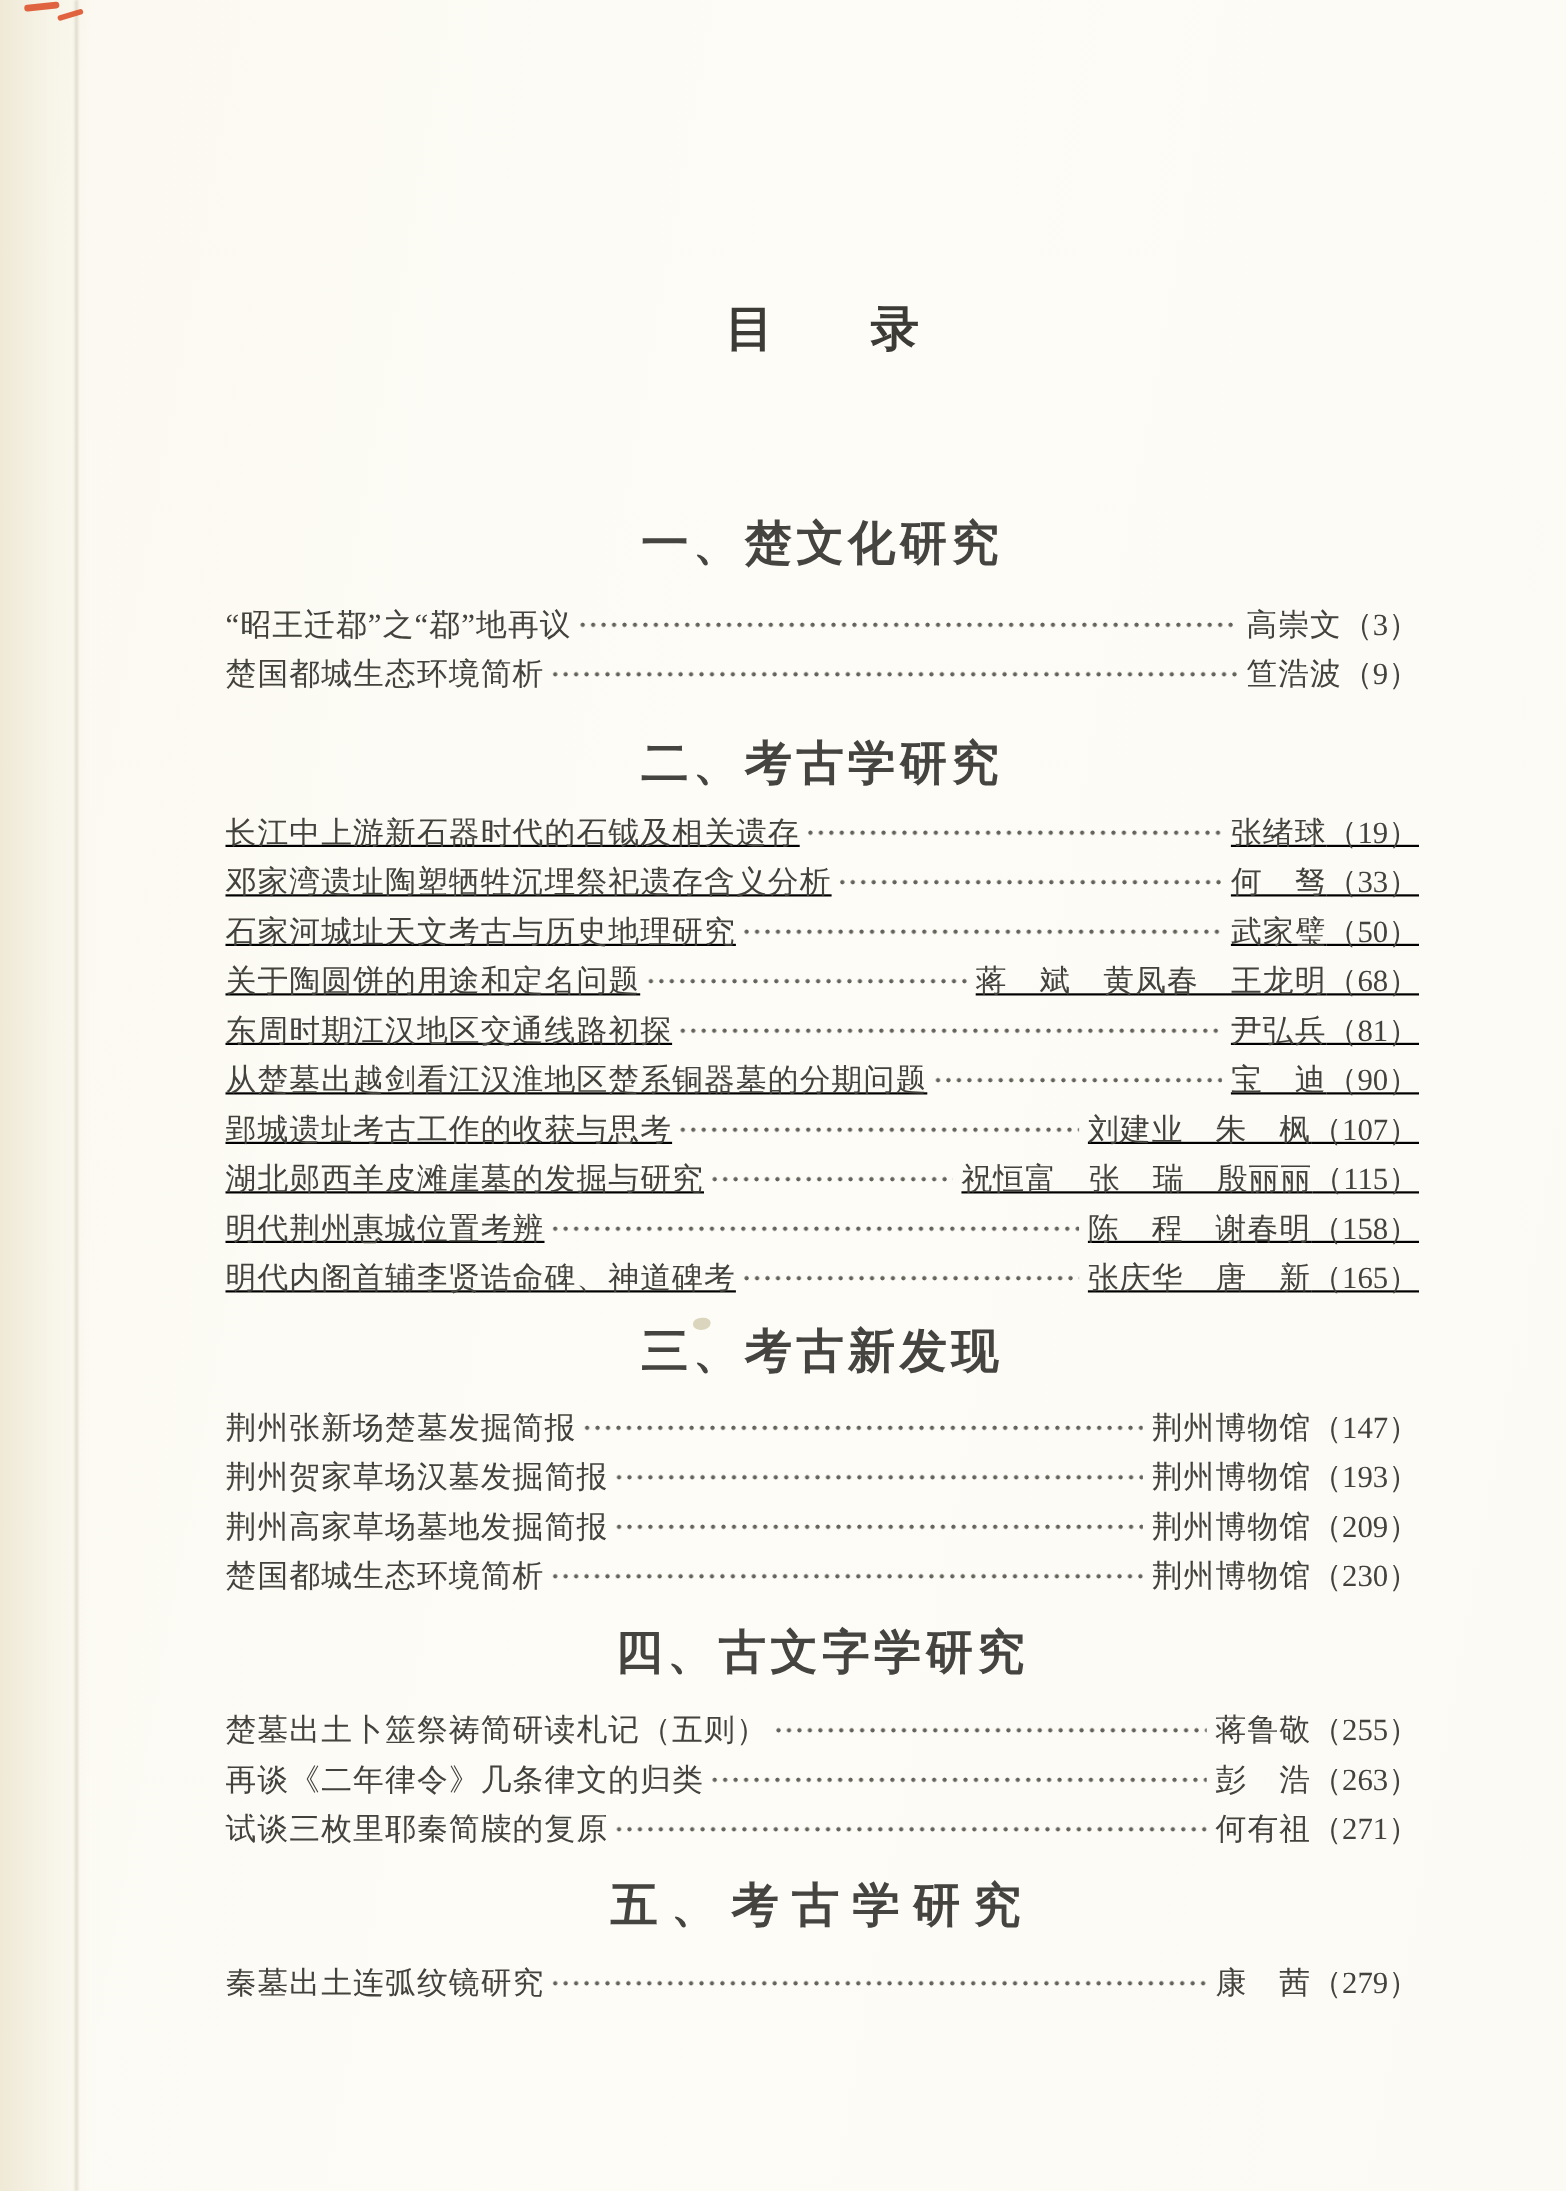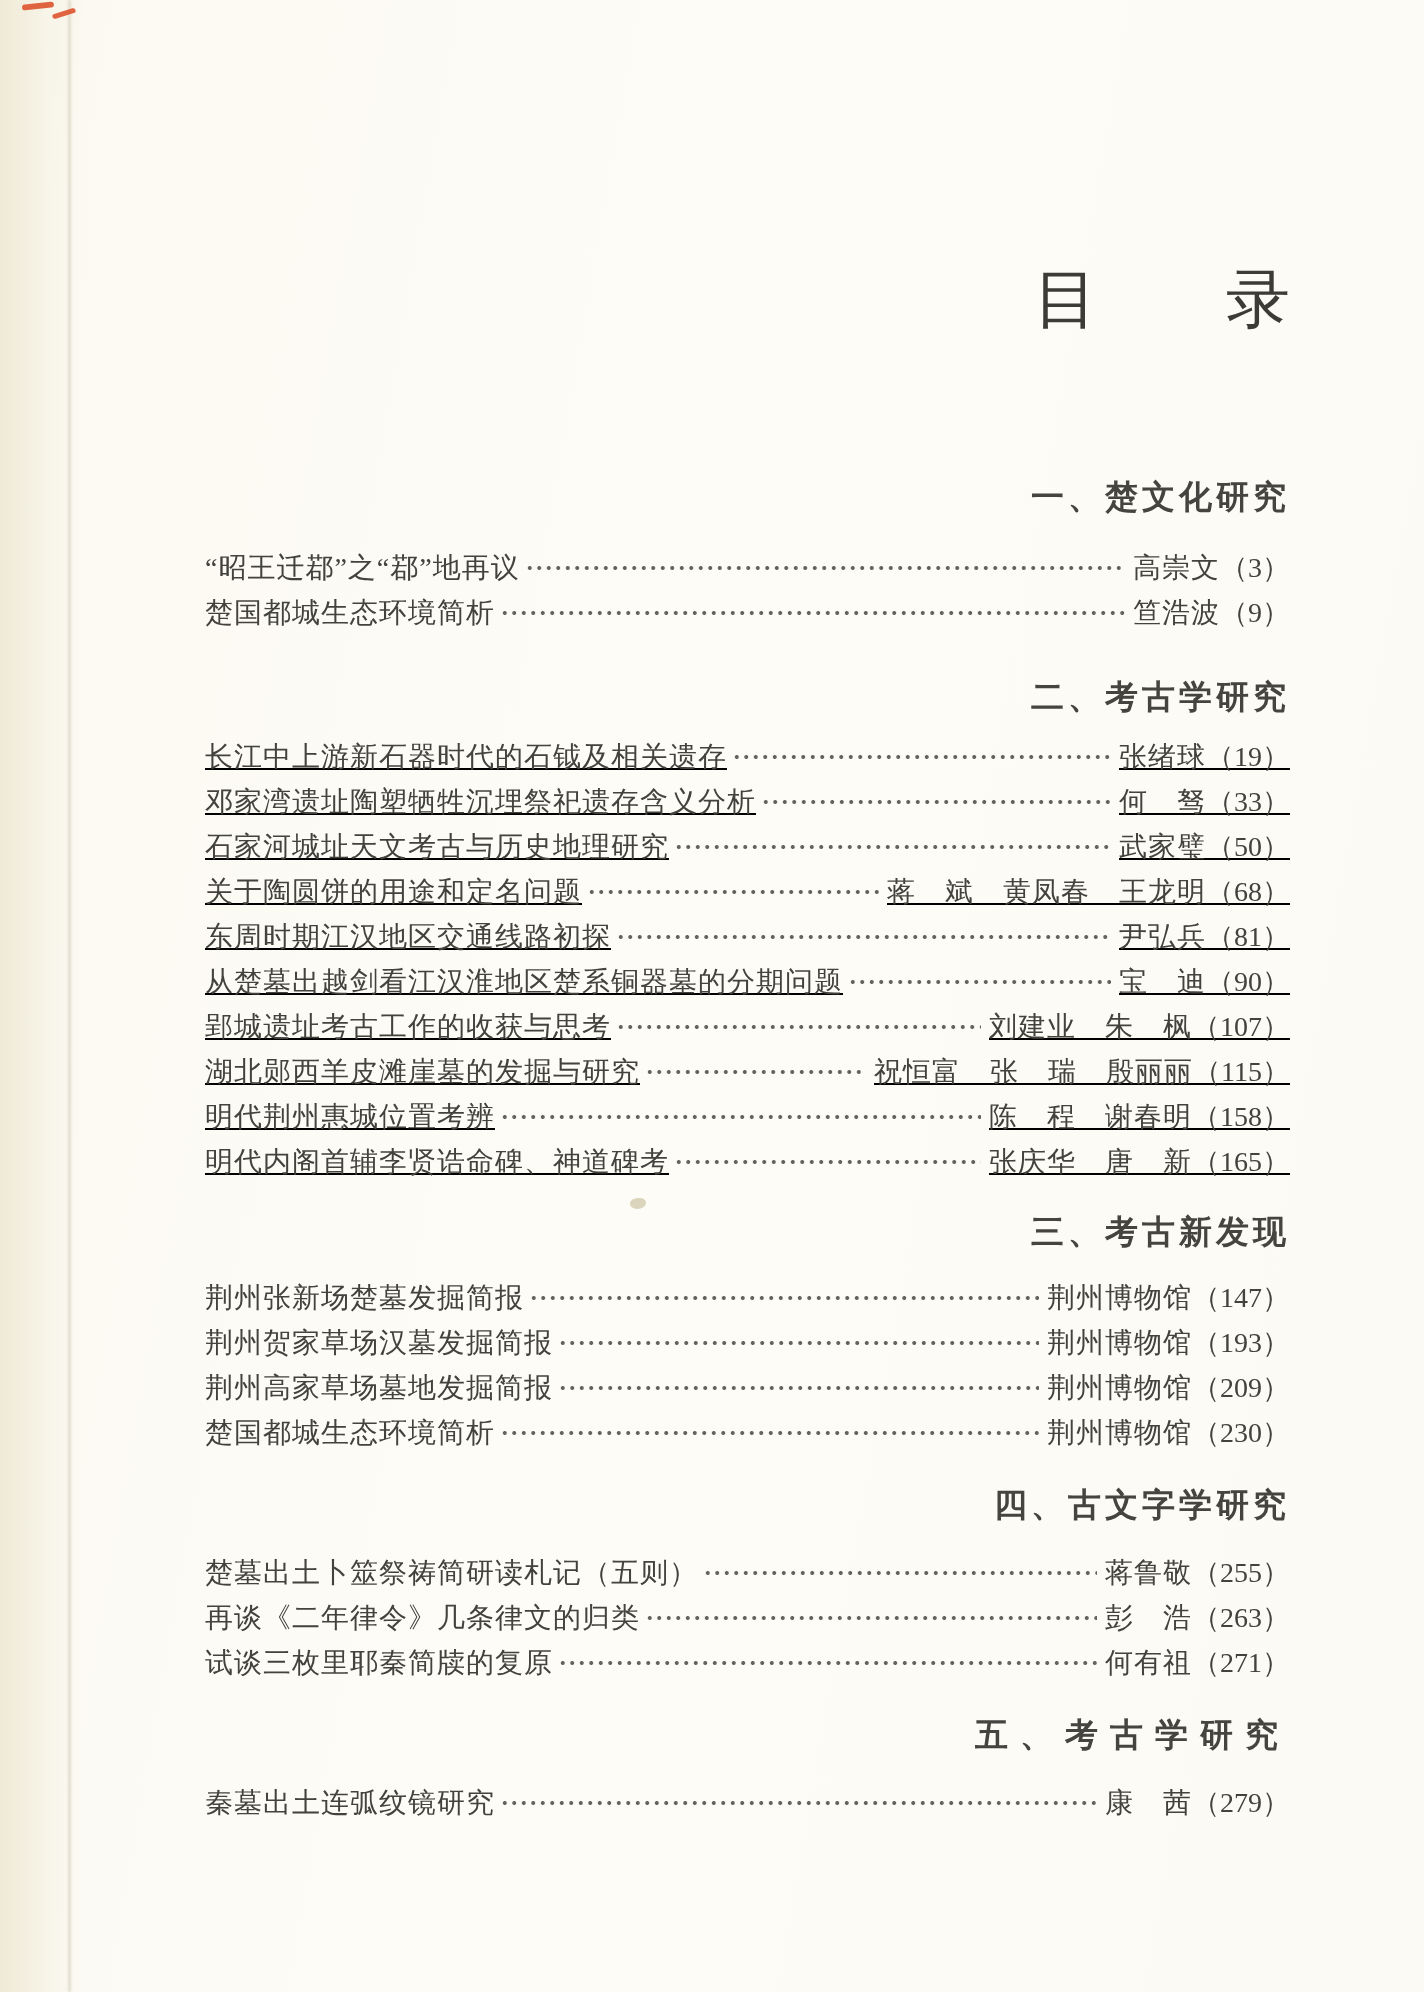--- a/index.html
+++ b/index.html
@@ -26,26 +26,26 @@
   .ink-mark.m1{left:22px;top:3px;width:32px;height:6px;transform:rotate(-6deg);}
   .ink-mark.m2{left:52px;top:11px;width:24px;height:5px;transform:rotate(-17deg);}
   
   .smudge{
     position:absolute;left:630px;top:1198px;width:16px;height:11px;
     background:#cfc9a9;border-radius:50% 40% 55% 45%;opacity:.75;filter:blur(.5px);
   }
   .content{position:absolute;left:205px;top:0;width:1085px;}
   .doc-title{
     margin-top:262px;height:76px;line-height:76px;
-    text-align:right;font-size:64px;font-weight:400;color:#3c3b36;
+    text-align:center;font-size:44px;font-weight:700;color:#3c3b36;
     font-family:"Liberation Serif","DejaVu Serif",serif;
   }
   .sec-head{
-    text-align:right;font-family:Liberation Sans, sans-serif;
-    font-weight:700;font-size:33px;height:44px;line-height:44px;
+    text-align:center;font-family:Liberation Mono, monospace;
+    font-weight:700;font-size:43px;height:44px;line-height:44px;
     color:#454440;letter-spacing:4px;
   }
   .sec-head.wide{letter-spacing:12px;}
   .mt-s1{margin-top:137px;}
   .mt-s2{margin-top:40px;}
   .mt-s3{margin-top:26px;}
   .mt-s4{margin-top:28px;}
   .mt-s5{margin-top:28px;}
   .entries{display:block;}
   .mt-e1{margin-top:26px;}

